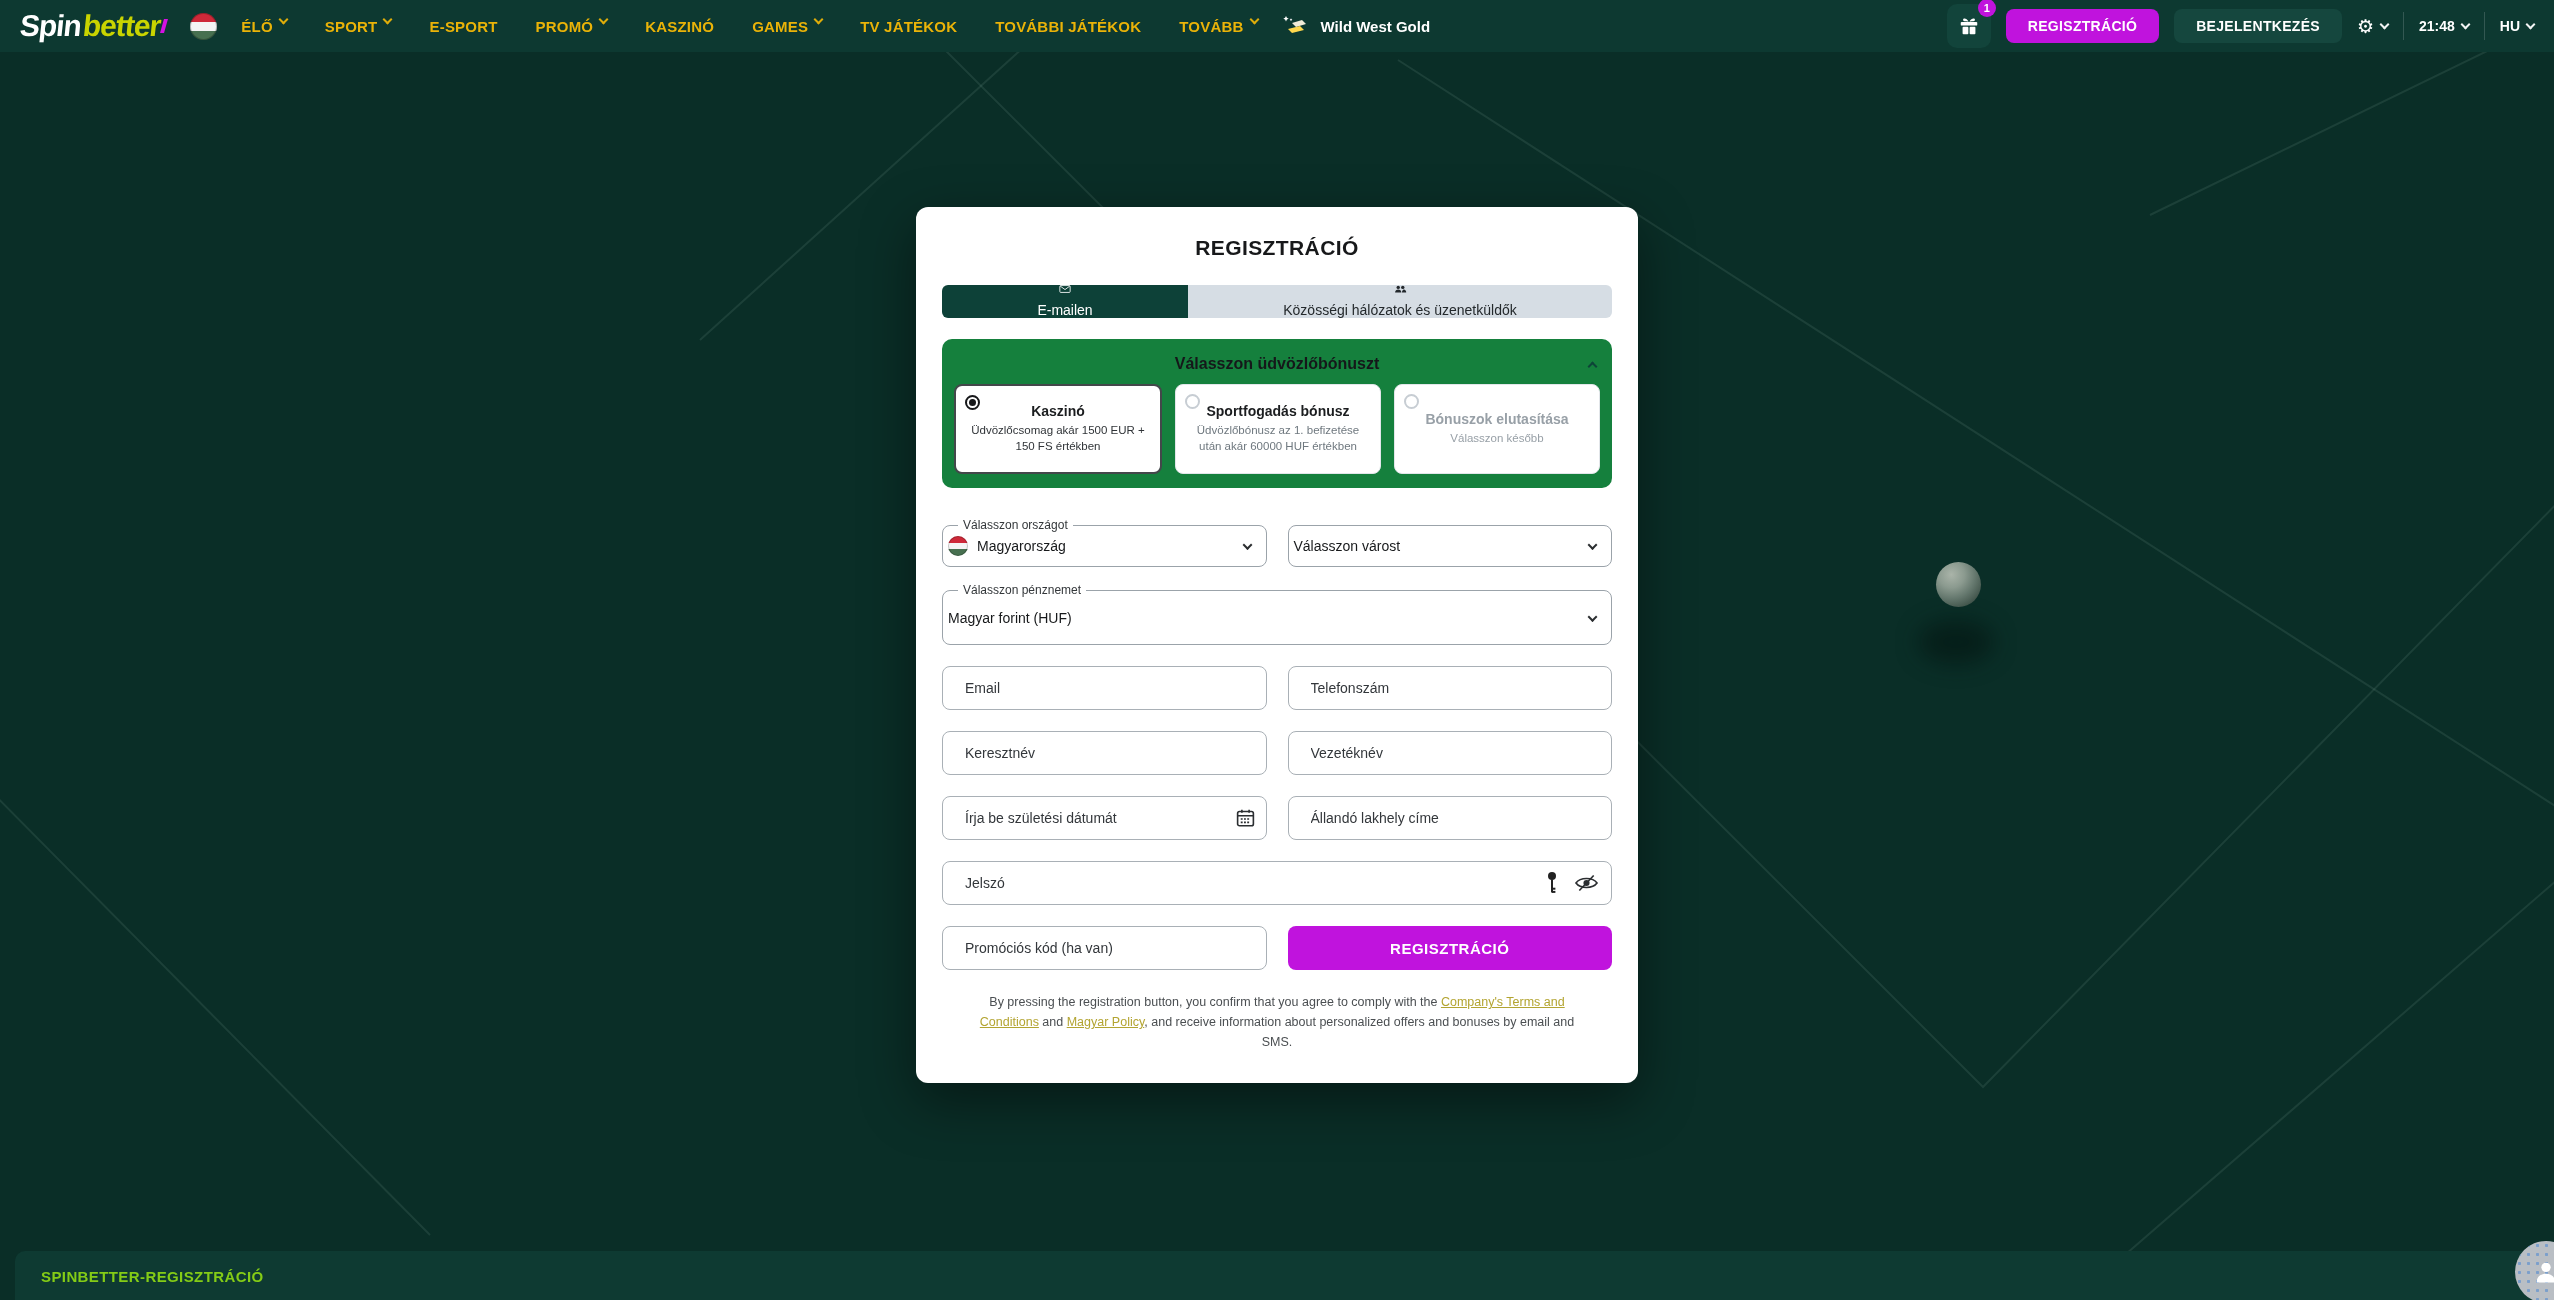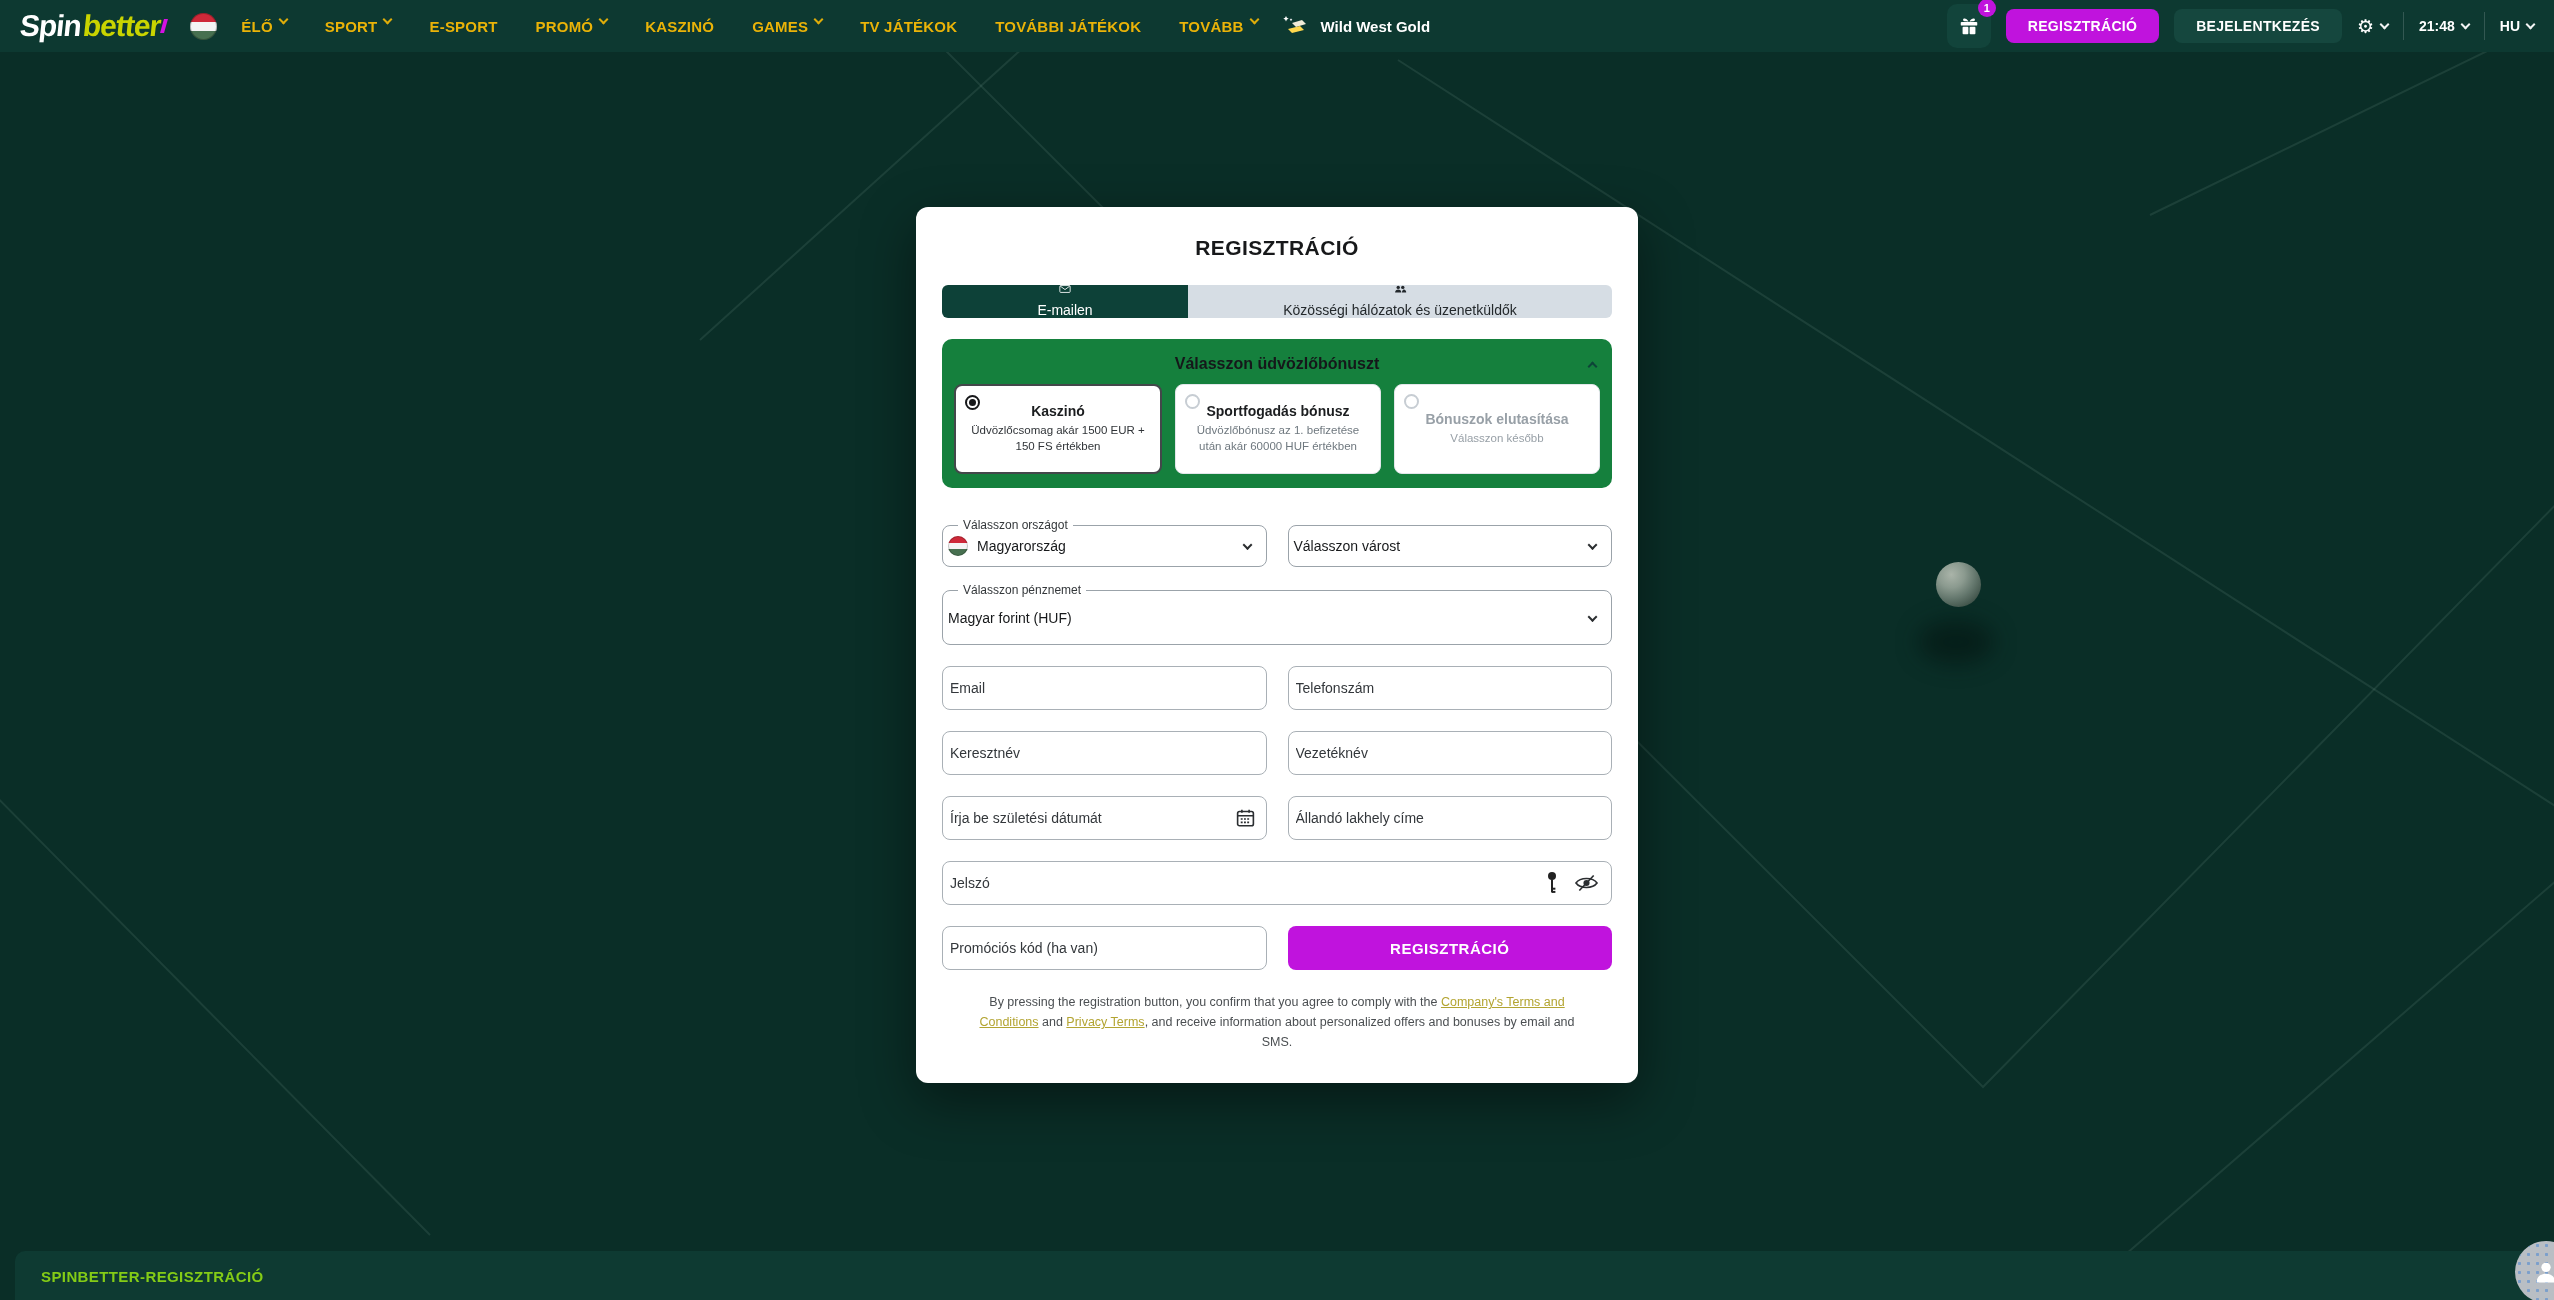--- a/index.html
+++ b/index.html
@@ -92,21 +92,21 @@
   .selectbox.tall { height:55px; }
   .float-label {
     position:absolute; top:-8px; left:15px; font-size:12px; color:#33373a; background:#fff; padding:0 5px; line-height:1.2; font-weight:400;
   }
   .select-caret { position:absolute; right:15px; top:50%; width:7px; height:7px; border-right:2px solid #2b2e30; border-bottom:2px solid #2b2e30; transform:translateY(-65%) rotate(45deg); }
   .select-flag { width:20px; height:20px; border-radius:50%; background:linear-gradient(#ce2939 0 33%, #f4f4f4 33% 66%, #477050 66% 100%); box-shadow:inset 0 0 0 1px rgba(0,0,0,.2); margin-right:9px; flex:none; }
 
   .field { position:relative; }
   .tinput {
     width:100%; height:44px; border:1px solid #a9b0b6; border-radius:8px; background:#fff;
-    padding:0 7px; font-family:inherit; font-size:14px; color:#17191b; outline:none;
+    padding:0 22px; font-family:inherit; font-size:14px; color:#17191b; outline:none;
   }
   .tinput::placeholder { color:#33373b; opacity:1; }
   .field .right-icon { position:absolute; top:50%; transform:translateY(-50%); display:flex; cursor:pointer; }
   .icon-cal { right:12px; }
   .icon-key { right:54px; }
   .icon-eye { right:14px; }
   .pad-icons { padding-right:92px; }
   .pad-cal { padding-right:44px; }
 
   .btn-submit {
@@ -357,21 +357,21 @@
     </div>
 
     <div class="grid2 mt21">
       <div class="field">
         <input class="tinput" type="text" placeholder="Promóciós kód (ha van)" style="">
       </div>
       <button class="btn-submit">REGISZTRÁCIÓ</button>
     </div>
 
     <div class="disclaimer">
-      <span>By pressing the registration button, you confirm that you agree to comply with the </span><a>Company's Terms and Conditions</a><span> and </span><a>Privacy Terms</a><span>, and receive information about personalized offers and bonuses by email and SMS.</span>
+      <span>By pressing the registration button, you confirm that you agree to comply with the </span><a>Company's Terms and Conditions</a><span> and </span><a>Magyar Policy</a><span>, and receive information about personalized offers and bonuses by email and SMS.</span>
     </div>
   </div>
 
   <div class="footer-panel">
     <div class="footer-title">SPINBETTER-REGISZTRÁCIÓ</div>
   </div>
 
   <div class="chat-btn">
     <svg width="28" height="28" viewBox="0 0 24 24">
       <circle cx="12" cy="8" r="4" fill="#ffffff"></circle>

